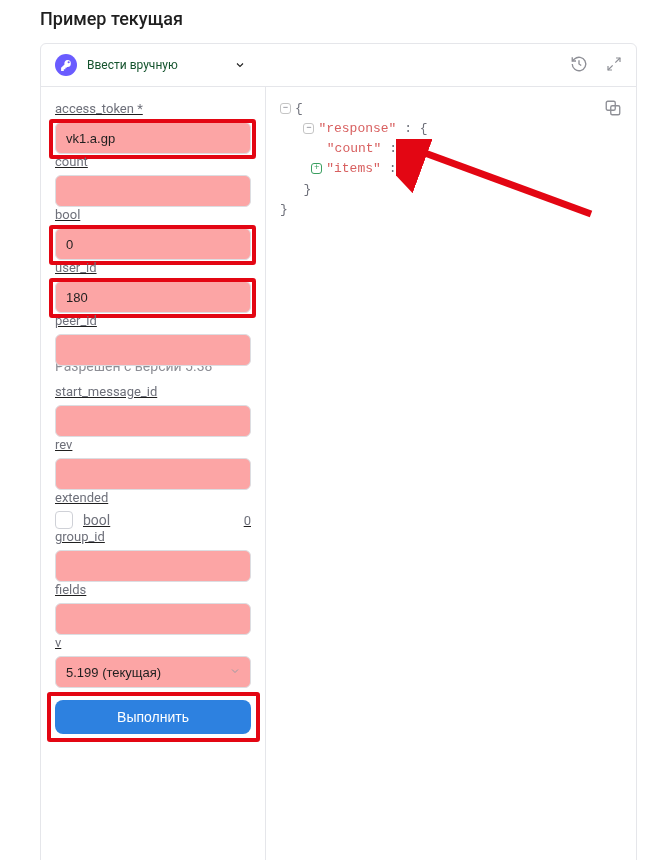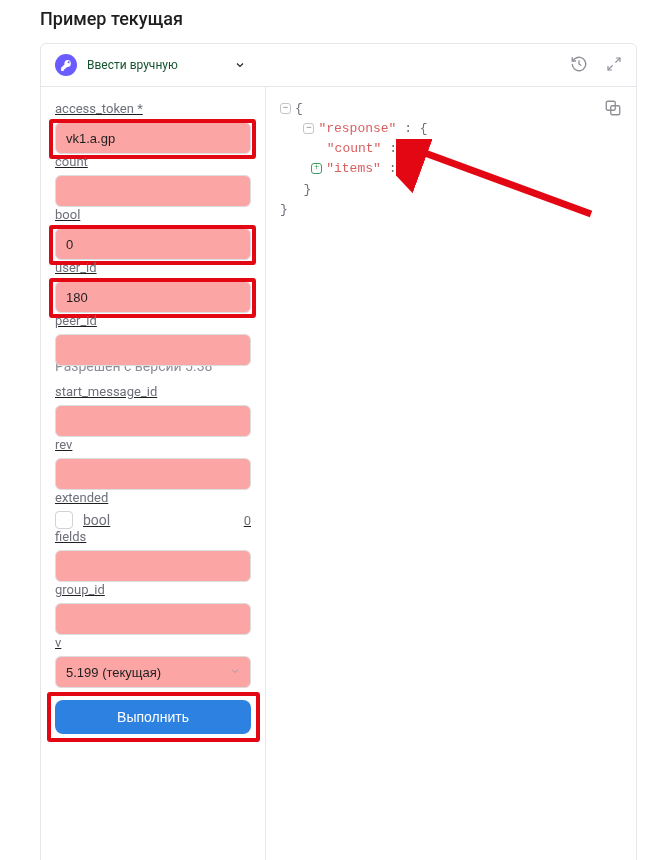--- a/index.html
+++ b/index.html
@@ -244,26 +244,26 @@
       <div class="field">
         <label class="field-label">extended</label>
         <div class="bool-row">
           <div class="bool-check"></div>
           <div class="bool-label">bool</div>
           <div class="bool-zero">0</div>
         </div>
       </div>
 
       <div class="field">
+        <label class="field-label">group_id</label>
+        <input class="field-input" value="" style="">
+      </div>
+
+      <div class="field">
         <label class="field-label">fields</label>
-        <input class="field-input" value="" style="">
-      </div>
-
-      <div class="field">
-        <label class="field-label">group_id</label>
         <input class="field-input" value="" style="">
       </div>
 
       <div class="field">
         <label class="field-label">v</label>
         <div class="select-wrap">
           <input class="field-input" readonly="" value="5.199 (текущая)" style="">
           <span class="select-chevron">
             <svg width="12" height="12" viewBox="0 0 24 24" fill="none" stroke="currentColor" stroke-width="2">
                 <polyline points="6 9 12 15 18 9"></polyline>

